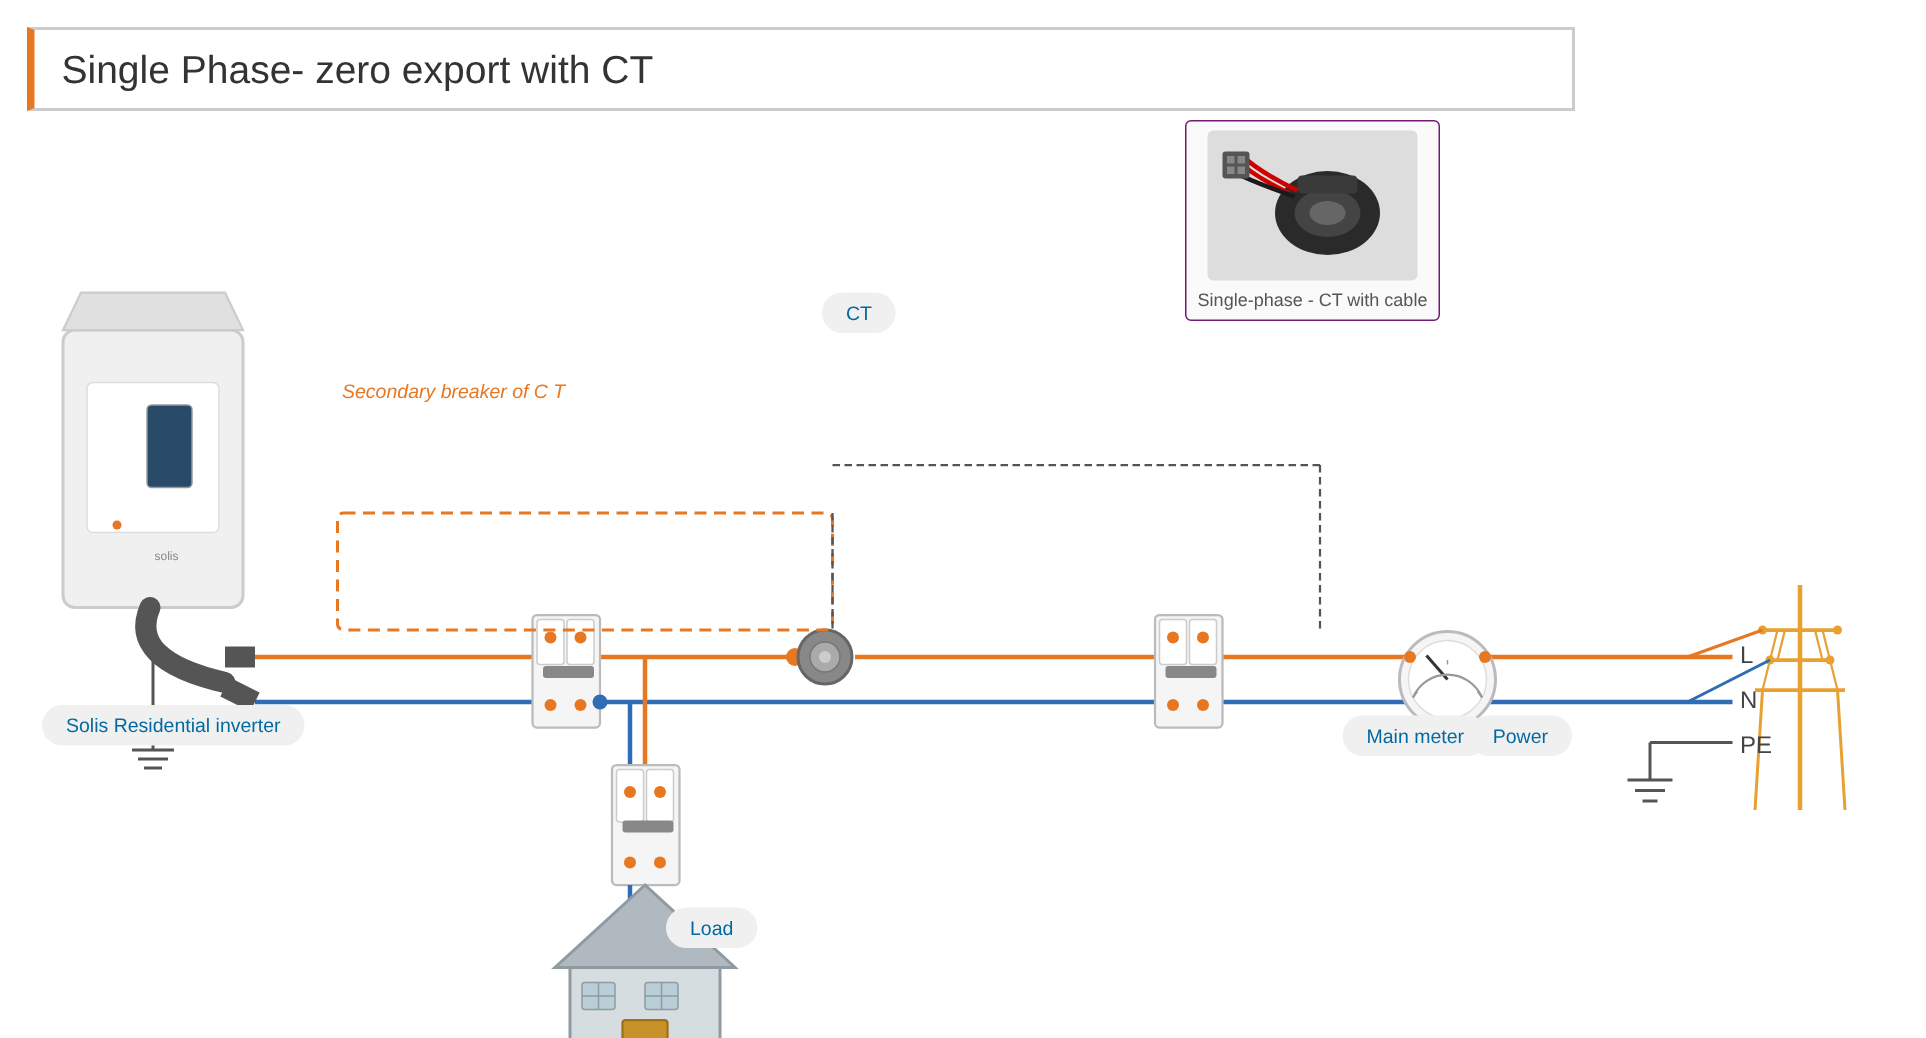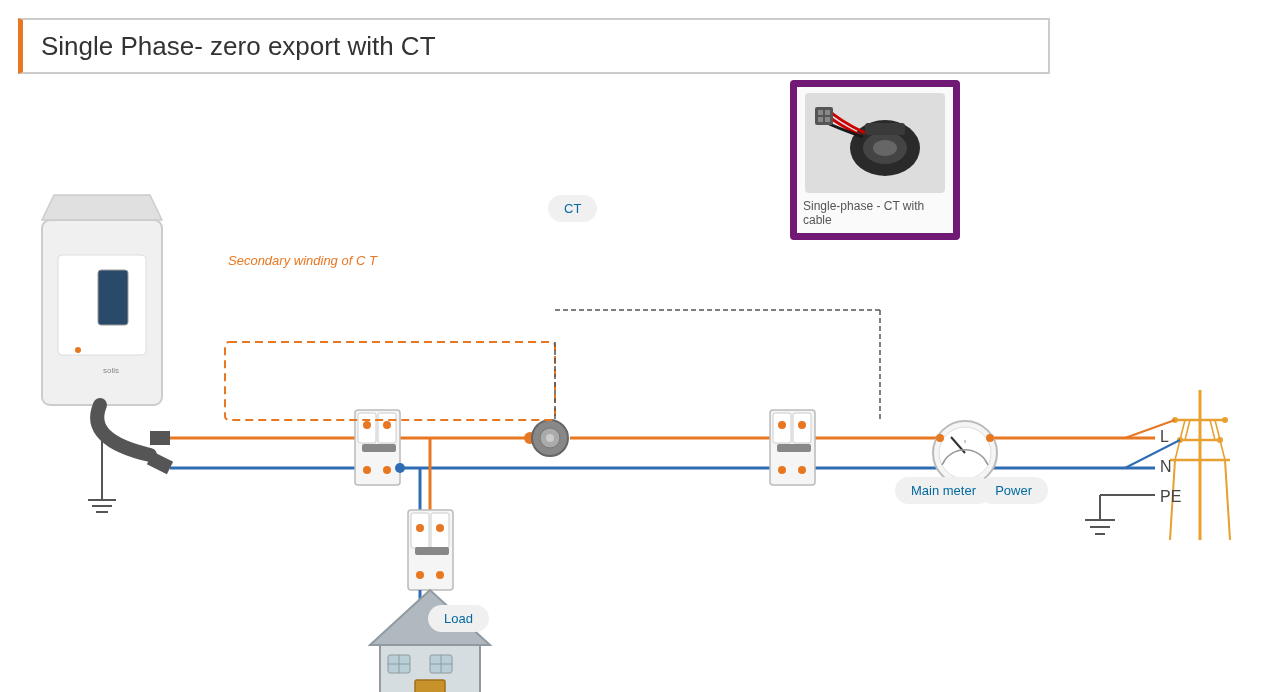--- a/index.html
+++ b/index.html
@@ -71,40 +71,41 @@
     .label-power-meter {
       bottom: 188px;
       left: 895px;
     }
     .label-grid {
       bottom: 188px;
       right: 20px;
     }
     .label-load {
       bottom: 60px;
-      left: 428px;
+      left: 444px;
       text-align: center;
     }
     .ct-label-orange {
       position: absolute;
       top: 253px;
       left: 228px;
       color: #e87722;
       font-size: 13px;
       font-style: italic;
     }
     
     .ct-image-box {
       position: absolute;
       top: 80px;
       left: 790px;
       width: 170px;
-      border: 7px solid #701a75;
+      border: 1px solid #701a75;
       border-radius: 4px;
       background: #fafafa;
+      text-align: center;
       padding: 6px;
     }
     .ct-img-placeholder {
       width: 140px;
       height: 100px;
       margin: 0 auto;
       background: #ddd;
       border-radius: 4px;
       display: flex;
       align-items: center;
@@ -303,22 +304,23 @@
       <rect x="70" y="65" width="22" height="18" rx="2" fill="#b8cfd8" stroke="#909aa0" stroke-width="1"></rect>
 
       <line x1="39" y1="65" x2="39" y2="83" stroke="#909aa0" stroke-width="1"></line>
       <line x1="28" y1="74" x2="50" y2="74" stroke="#909aa0" stroke-width="1"></line>
       <line x1="81" y1="65" x2="81" y2="83" stroke="#909aa0" stroke-width="1"></line>
       <line x1="70" y1="74" x2="92" y2="74" stroke="#909aa0" stroke-width="1"></line>
     </g>
 
   </svg>
 
-  <div class="ct-label-orange">Secondary winding of C T</div>
-
+  <div class="ct-label-orange">Secondary breaker of C T</div>
+
+  <div class="label label-solis">Solis Residential inverter</div>
 
   <div class="label label-ct">CT</div>
 
 
   <div class="label label-power-meter">Main meter</div>
 
   <div class="label label-grid">Power</div>
 
   <div class="label label-load">Load</div>
 

